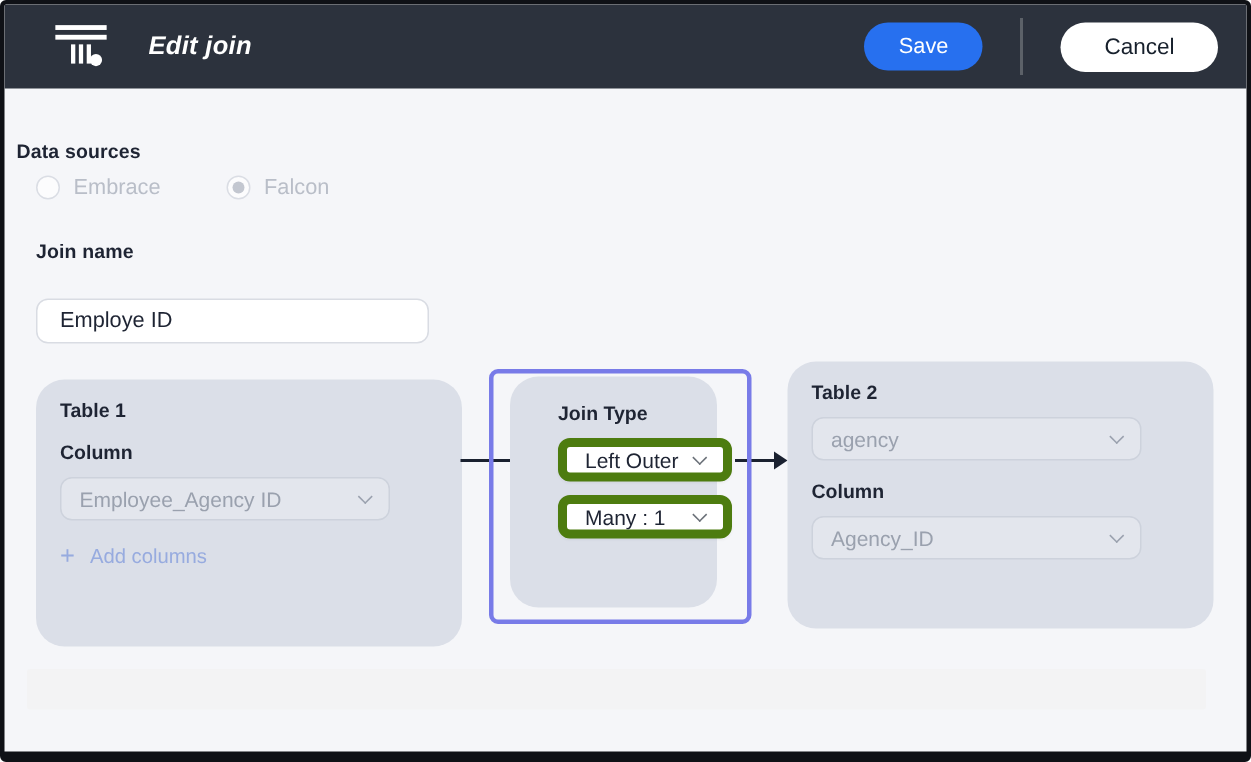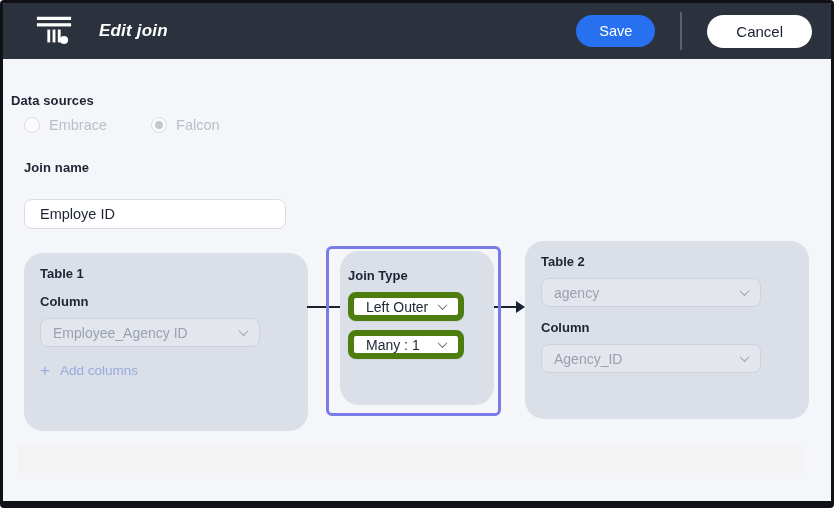--- a/index.html
+++ b/index.html
@@ -77,21 +77,21 @@
   .add-columns {
     margin-top:15px; display:flex; align-items:center; gap:10px;
     color:#97abdf; font-size:13.5px; font-weight:500; cursor:pointer; width:max-content;
   }
   .add-columns .plus { font-size:17px; font-weight:400; line-height:1; }
 
   .join-selection {
     position:absolute; left:323px; top:243px; width:175px; height:170px;
     border:3px solid #787be8; border-radius:6px; background:transparent;
   }
-  .panel-join { left:337px; top:248px; width:154px; height:154px; padding:17px 8px; }
+  .panel-join { left:337px; top:248px; width:138px; height:154px; padding:17px 32px; }
   .select-enabled {
     background:#ffffff; border:6px solid #4d7c0f; color:#1e2433; width:116px;
     box-shadow:0 1px 2px rgba(30,40,60,.05);
   }
   .select-enabled .chev { border-color:#6a7078; }
 
   
   .connector { position:absolute; background:#1a2130; height:2px; }
   .conn-left { left:304px; top:303px; width:37px; }
   .conn-right { left:487px; top:303px; width:28px; }

